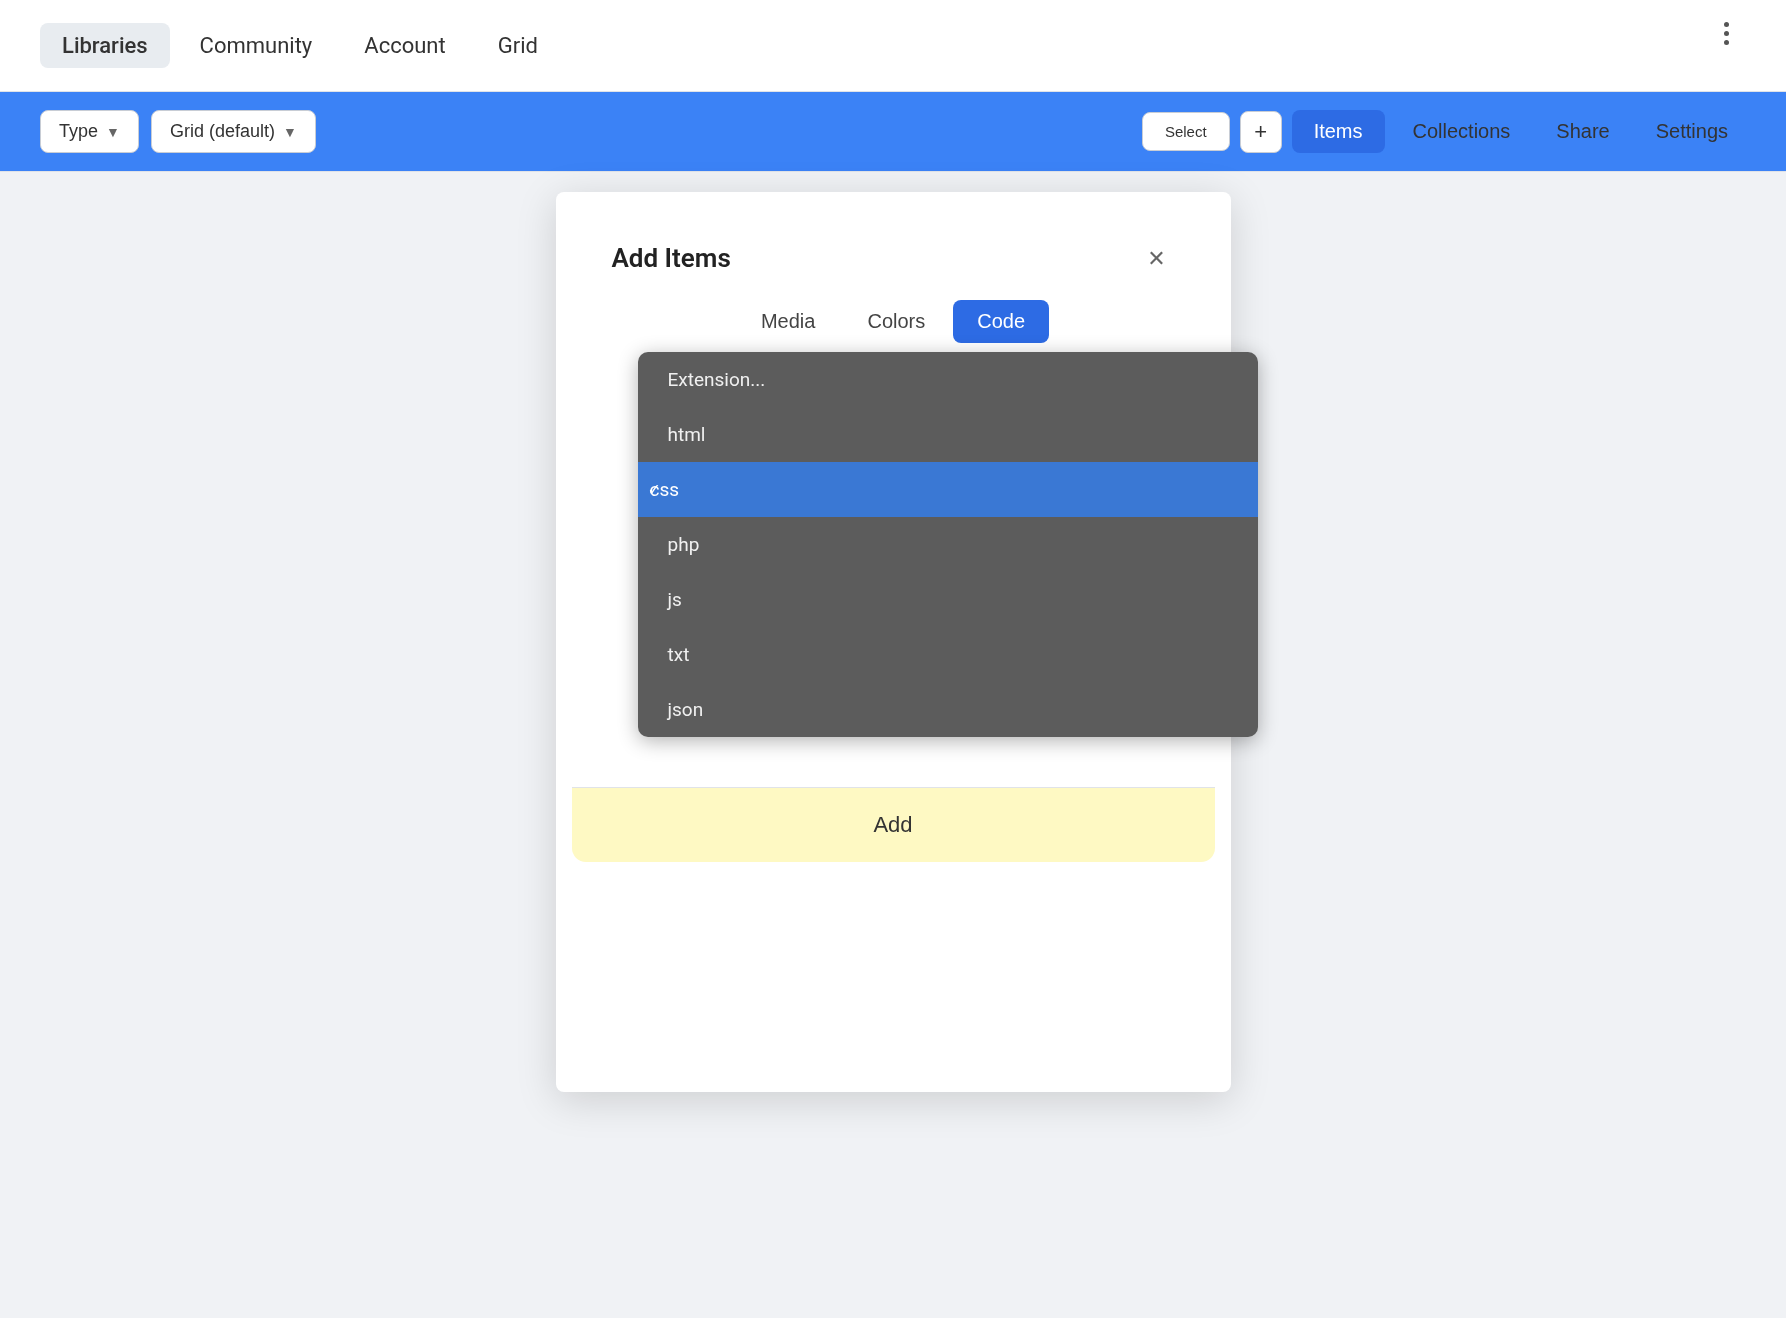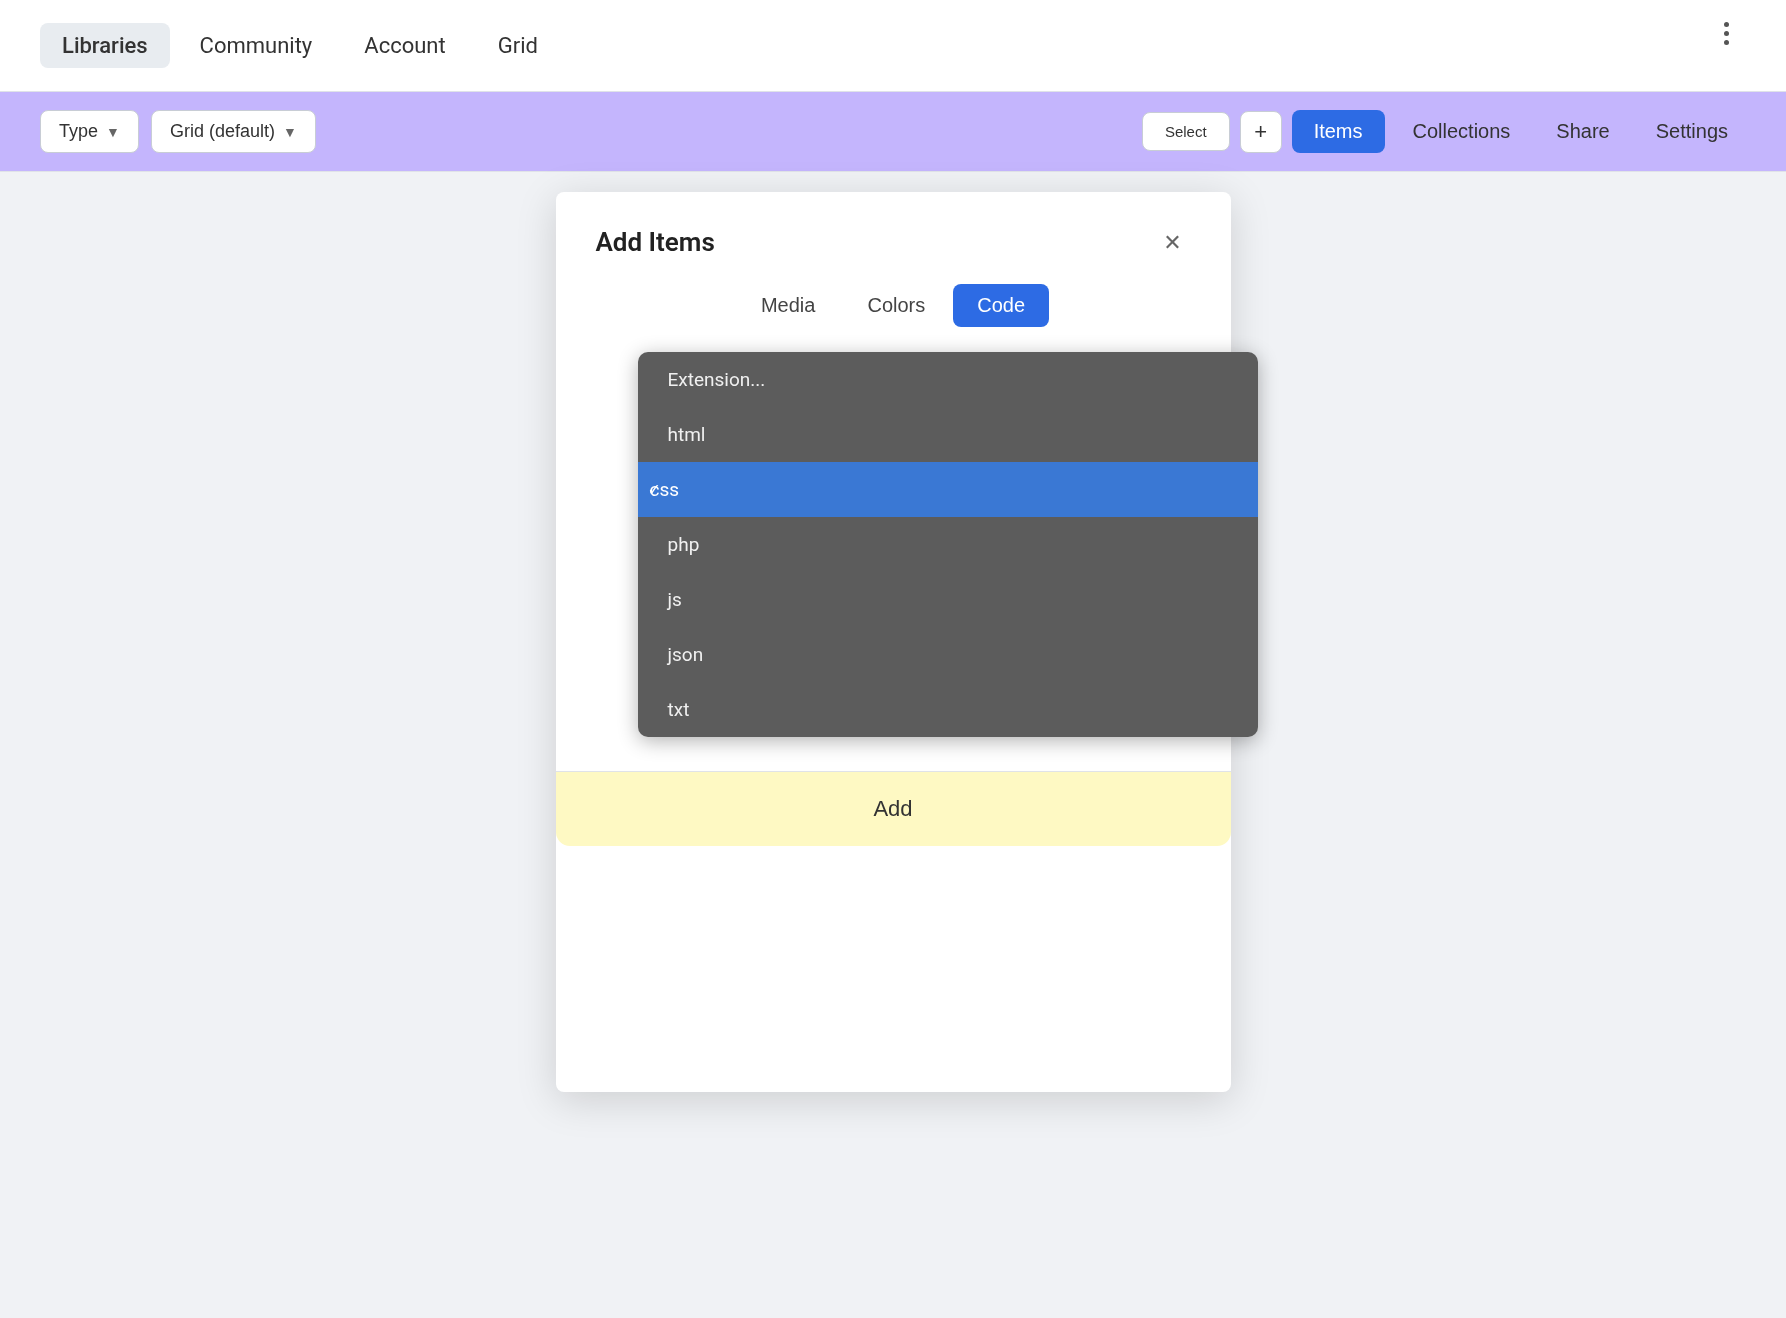--- a/index.html
+++ b/index.html
@@ -55,21 +55,21 @@
       cursor: pointer;
       display: flex;
       align-items: center;
       justify-content: center;
       width: 40px;
       height: 40px;
     }
 
     
     .toolbar {
-      background: #c4b5fd;
+      background: #3b82f6;
       border-bottom: 1px solid #e0e3e8;
       display: flex;
       align-items: center;
       padding: 18px 40px;
       height: 80px;
       gap: 16px;
     }
 
     .toolbar-left {
       display: flex;
@@ -165,21 +165,21 @@
       padding-top: 20px;
     }
 
     .modal {
       background: #fff;
       border-radius: 8px;
       box-shadow: 0 8px 40px rgba(0,0,0,0.15);
       width: 675px;
       min-height: 900px;
       position: relative;
-      padding: 0;
+      padding: 16px;
       overflow: visible;
     }
 
     .modal-header {
       display: flex;
       align-items: center;
       justify-content: space-between;
       padding: 32px 40px 24px 40px;
     }
 
@@ -400,24 +400,24 @@
           <span class="check-icon">✓</span>
           <span>css</span>
         </div>
         <div class="dropdown-item">
           <span>php</span>
         </div>
         <div class="dropdown-item">
           <span>js</span>
         </div>
         <div class="dropdown-item">
+          <span>txt</span>
+        </div>
+        <div class="dropdown-item">
           <span>json</span>
-        </div>
-        <div class="dropdown-item">
-          <span>txt</span>
         </div>
       </div>
 
       <div style="height: 380px;"></div>
 
       <div class="modal-footer">
         <button class="btn-modal-add">
           <span>Add</span>
         </button>
       </div>

